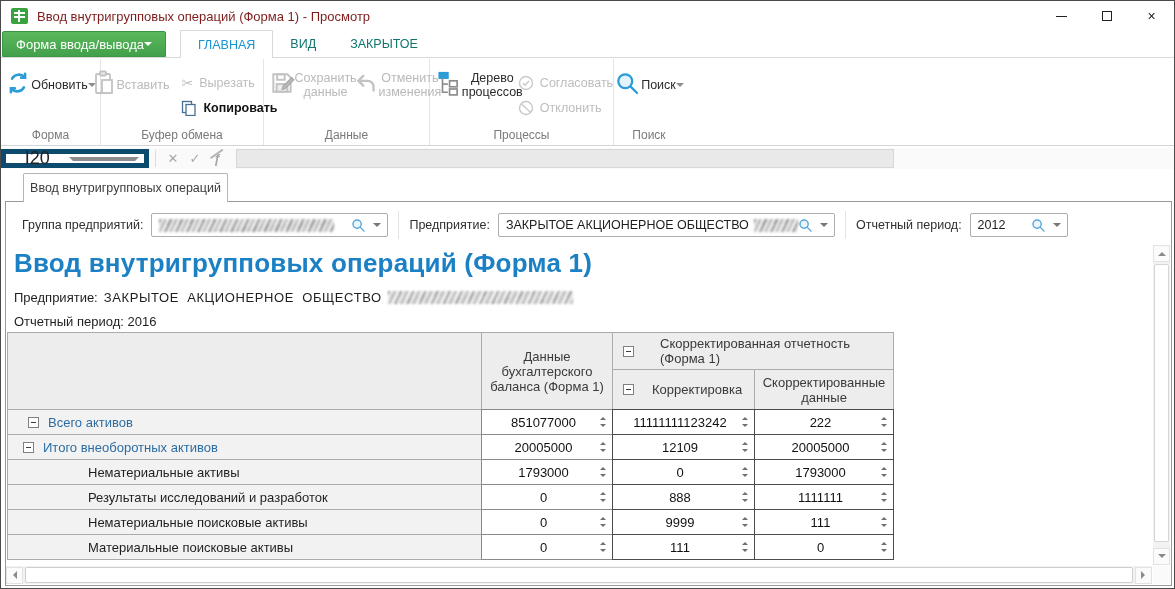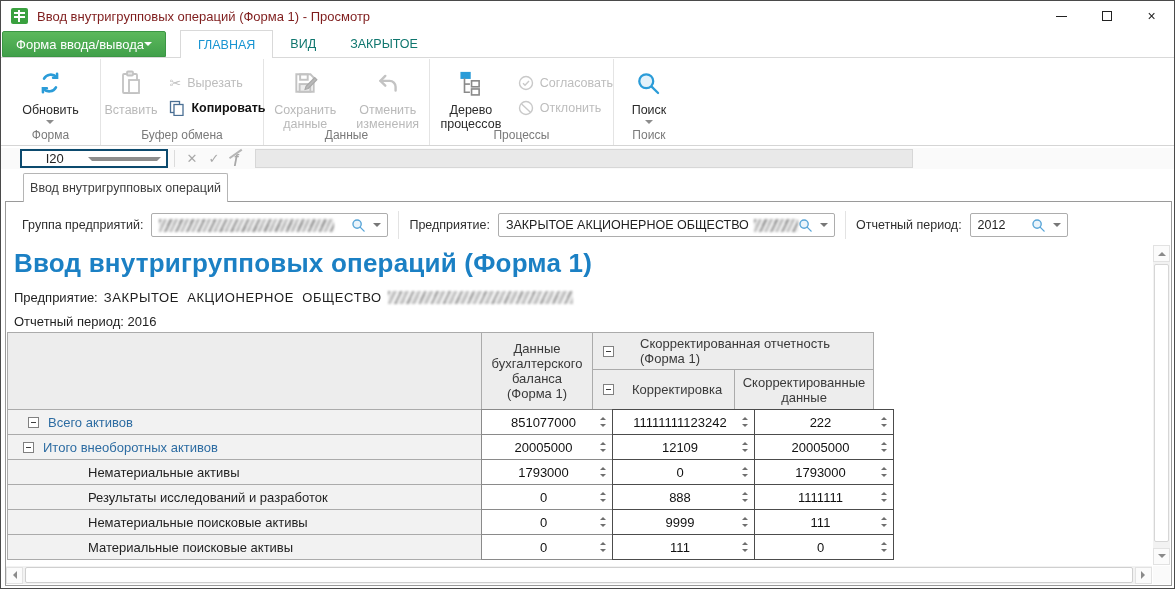--- a/index.html
+++ b/index.html
@@ -22,37 +22,37 @@
   .appmenu-btn { margin:1px 0 0 1px; height:26px; width:164px; background:linear-gradient(#5cb85c,#41a04a); border:1px solid #3b9644; border-radius:2px 2px 0 0; color:#fff; font-size:13px; display:flex; align-items:center; justify-content:center; gap:0; }
   .appmenu-btn .caret { border:4px solid transparent; border-top-color:#fff; margin-top:4px; }
   .rtabs { display:flex; height:27px; margin-left:14px; }
   .rtab { padding:0 17px; font-size:12.5px; color:#0f766e; display:flex; align-items:center; height:27px; }
   .rtab.active { color:#1794d2; background:#fff; border:1px solid #d9d9d9; border-bottom:none; height:28px; margin-bottom:-1px; }
 
   
   .ribbon { position:absolute; left:0; top:58px; right:0; height:87px; background:#fff; border-bottom:1px solid #d5d5d5; display:flex; }
   .rgroup { position:relative; height:100%; border-right:1px solid #e4e4e4; display:flex; align-items:flex-start; justify-content:center; padding-top:4px; }
   .rgroup-label { position:absolute; bottom:3px; left:0; right:0; text-align:center; font-size:12px; color:#7a7a7a; }
-  .bigbtn { display:flex; flex-direction:column; align-items:center; font-size:12.5px; color:#2b2b2b; text-align:center; padding:4px 6px 0; line-height:14px; }
+  .bigbtn { display:flex; align-items:center; font-size:12.5px; color:#2b2b2b; text-align:center; padding:4px 6px 0; line-height:14px; }
   .bigbtn .bicon { height:32px; display:flex; align-items:center; justify-content:center; margin-bottom:4px; }
   .bigbtn.disabled { color:#b9b9b9; }
   .bigbtn .caret { border:4px solid transparent; border-top-color:#8d8d8d; margin-top:3px; }
   .smallcol { display:flex; flex-direction:column; justify-content:flex-start; gap:9px; padding-top:12px; margin-left:6px; }
   .smallbtn { display:flex; align-items:center; gap:6px; font-size:12.5px; color:#2b2b2b; }
   .smallbtn.disabled { color:#bdbdbd; }
   .smallbtn.strong { font-weight:bold; color:#111; }
   .g-form { width:100px; }
   .g-clip { width:163px; }
   .g-data { width:166px; }
   .g-proc { width:184px; }
   .g-search { width:70px; }
 
   
   .formulabar { position:absolute; left:0; top:147px; right:0; height:21px; background:#fafafa; display:flex; align-items:center; }
-  .cellref { margin-left:19px; width:148px; height:19px; background:#fff; border:2px solid #0c4a6e; display:flex; align-items:center; font-size:13px; color:#222; }
+  .cellref { margin-left:0; width:148px; height:19px; background:#fff; border:5px solid #0c4a6e; display:flex; align-items:center; font-size:18px; color:#222; }
   .cellref span { flex:1; text-align:center; }
   .cellref .caret { border:4px solid transparent; border-top-color:#8d8d8d; margin:4px 5px 0 0; }
   .fb-sep { width:1px; height:17px; background:#dcdcdc; margin:0 6px; }
   .fb-icon { width:22px; text-align:center; font-size:13px; color:#a8a8a8; }
   .fb-fx { font-style:italic; font-weight:bold; position:relative; }
   .fb-fx::after { content:""; position:absolute; left:3px; top:2px; width:15px; height:1.5px; background:#b5b5b5; transform:rotate(-35deg); }
   .fb-input { margin-left:8px; width:658px; height:19px; background:#e9e9e9; border:1px solid #d7d7d7; }
 
   
   .doctabs { position:absolute; left:0; top:172px; right:0; height:29px; background:#fff; }
@@ -76,21 +76,21 @@
   .line1 .caps { letter-spacing:0.6px; word-spacing:4px; }
   .line2 { position:absolute; left:8px; top:112px; font-size:13px; color:#1f1f1f; }
   .blurblob { display:inline-block; width:185px; height:13px; background:repeating-linear-gradient(115deg,#9a9a9a 0 2px,#ececec 2px 5px,#c0c0c0 5px 8px,#f4f4f4 8px 11px); filter:blur(1.2px); }
 
   
   .grid { position:absolute; left:1px; top:130px; width:888px; }
   .grid, .grid * { font-size:13px; }
   .hdr { display:flex; }
   .hcell { background:#ededed; border:1px solid #ababab; color:#3a3a3a; display:flex; align-items:center; justify-content:center; text-align:center; line-height:15px; }
   .h-lbl { width:475px; height:78px; }
-  .h-bal { width:112px; height:78px; margin-left:-1px; padding:0 8px; }
+  .h-bal { width:132px; height:78px; margin-left:-1px; padding:0 8px; }
   .h-right { width:282px; margin-left:-1px; display:flex; flex-direction:column; }
   .h-grp { height:38px; background:#ededed; border:1px solid #ababab; display:flex; align-items:center; padding-left:10px; gap:26px; color:#3a3a3a; }
   .h-sub { display:flex; height:41px; margin-top:-1px; }
   .h-adj { width:143px; background:#ededed; border:1px solid #ababab; display:flex; align-items:center; padding-left:10px; gap:18px; color:#3a3a3a; }
   .h-adjd { width:140px; margin-left:-1px; background:#ededed; border:1px solid #ababab; display:flex; align-items:center; justify-content:center; text-align:center; line-height:15px; color:#3a3a3a; }
 
   .trow { display:flex; margin-top:-1px; }
   .cell { height:26px; display:flex; align-items:center; }
   .c-lbl { width:475px; background:#f2f2f2; border:1px solid #ababab; color:#1f1f1f; }
   .c-lbl.blue { color:#2d6ca2; }

